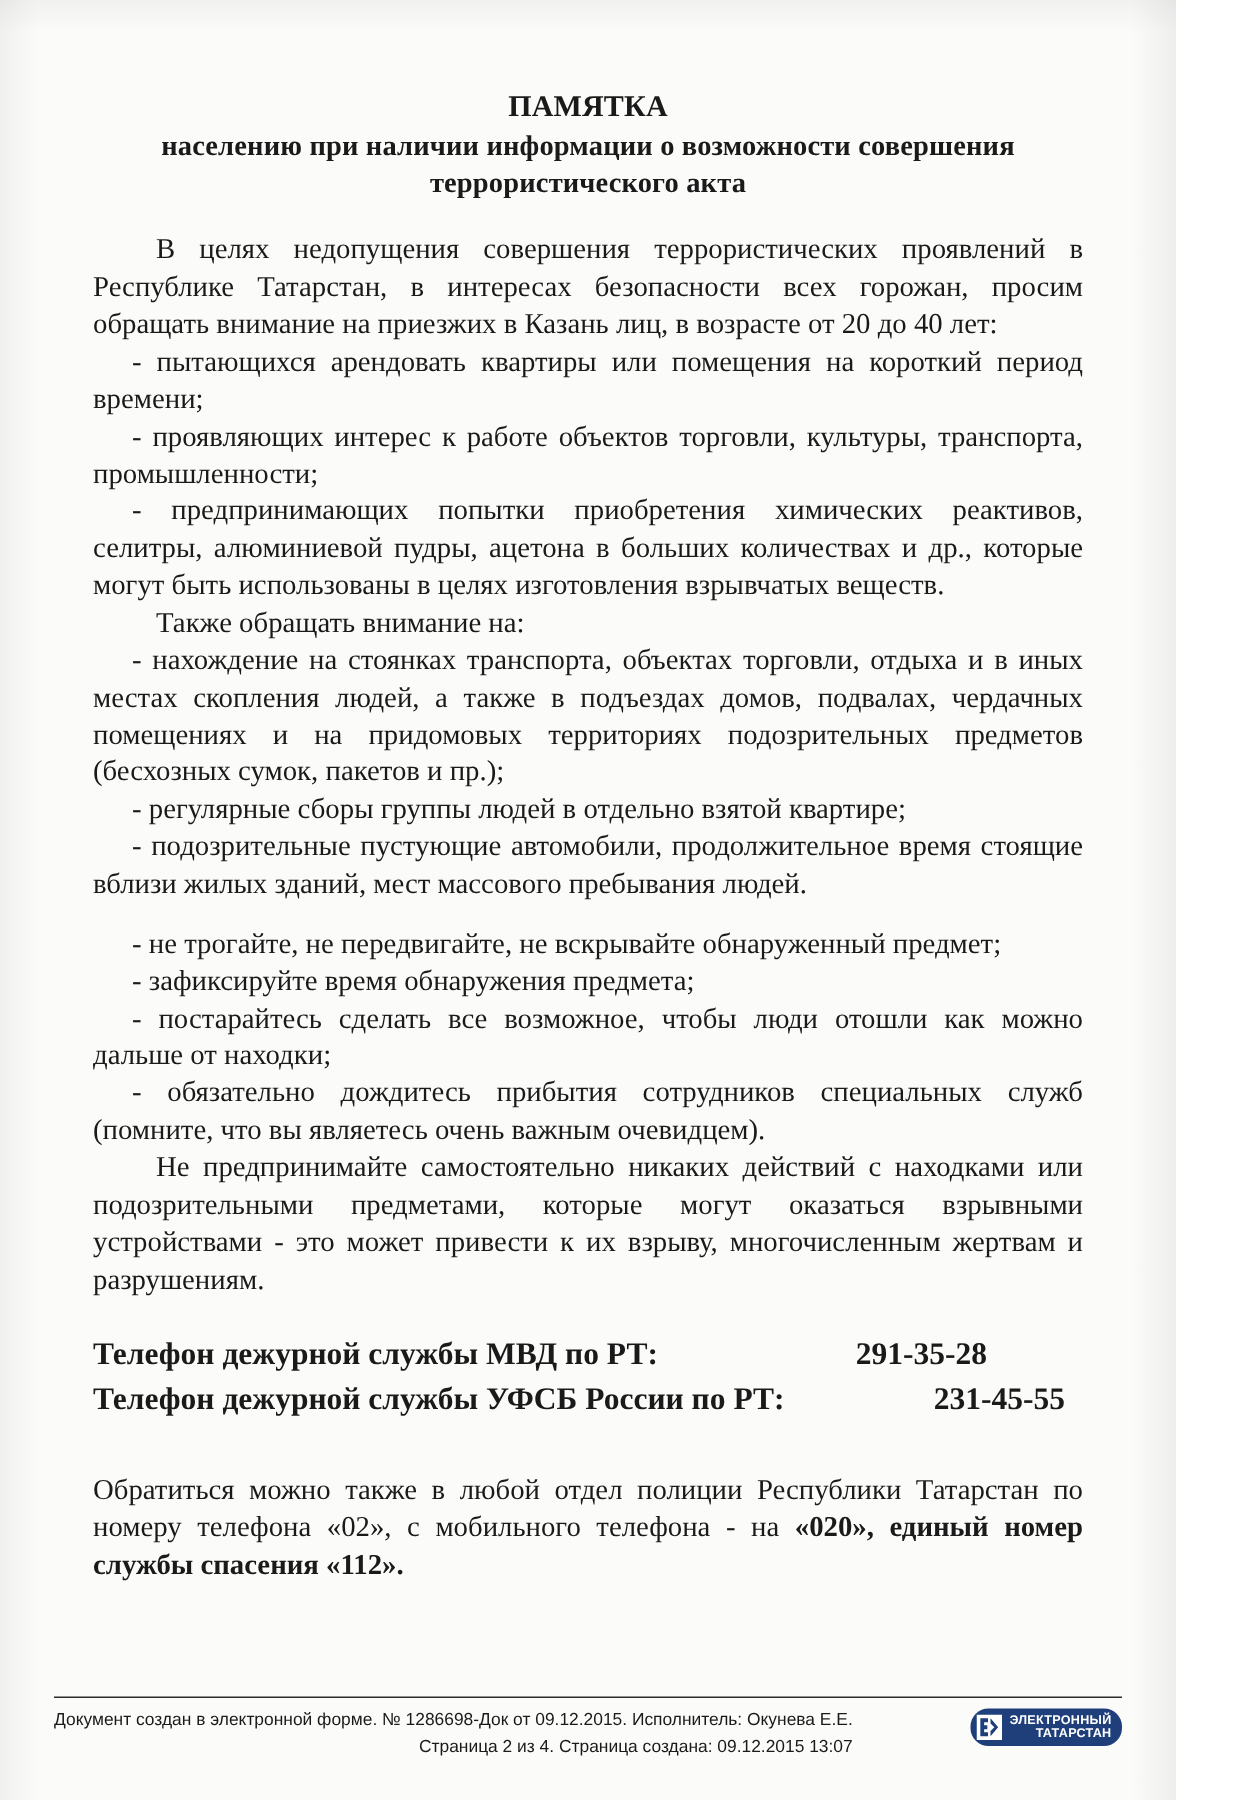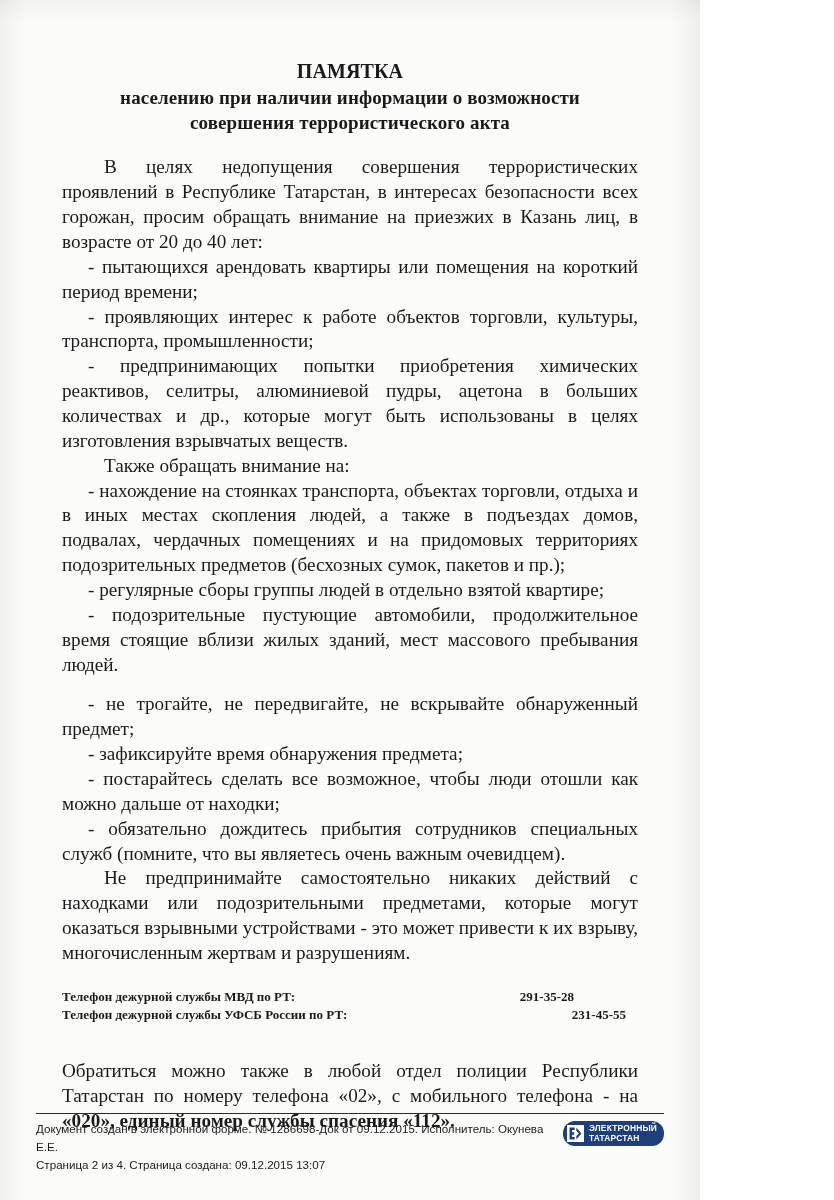--- a/index.html
+++ b/index.html
@@ -9,21 +9,21 @@
   body {
     width: 834px;
     height: 1200px;
     background: #ffffff;
     font-family: "Liberation Serif", serif;
     color: #1a1a1a;
     overflow: hidden;
   }
   .page {
     position: relative;
-    width: 700px;
+    width: 784px;
     height: 1200px;
     background: #fbfbf9;
     box-sizing: border-box;
     padding: 58px 62px 0 62px;
   }
   
   .page:before {
     content: "";
     position: absolute;
     left: 0; top: 0; right: 0; bottom: 0;
@@ -67,21 +67,21 @@
     text-indent: 42px;
   }
   p.dash {
     text-indent: 26px;
   }
   .gap-med { height: 15px; }
 
   .phones {
     margin-top: 22px;
     font-weight: bold;
-    font-size: 13px;
+    font-size: 21px;
     line-height: 1.42;
   }
   .phone-row {
     display: flex;
     align-items: baseline;
   }
   .phone-label {
     flex: 0 0 auto;
   }
   .phone-spacer {
@@ -113,20 +113,21 @@
   }
   .footer-rule {
     height: 1px;
     background: #2b2b2b;
     margin-bottom: 6px;
   }
   .footer-inner {
     display: flex;
     justify-content: space-between;
     align-items: flex-start;
+    text-align: right;
   }
   .footer-text {
     font-family: "Liberation Sans", sans-serif;
     font-size: 11.6px;
     line-height: 1.55;
     color: #1a1a1a;
   }
   .footer-logo {
     display: flex;
     align-items: center;

